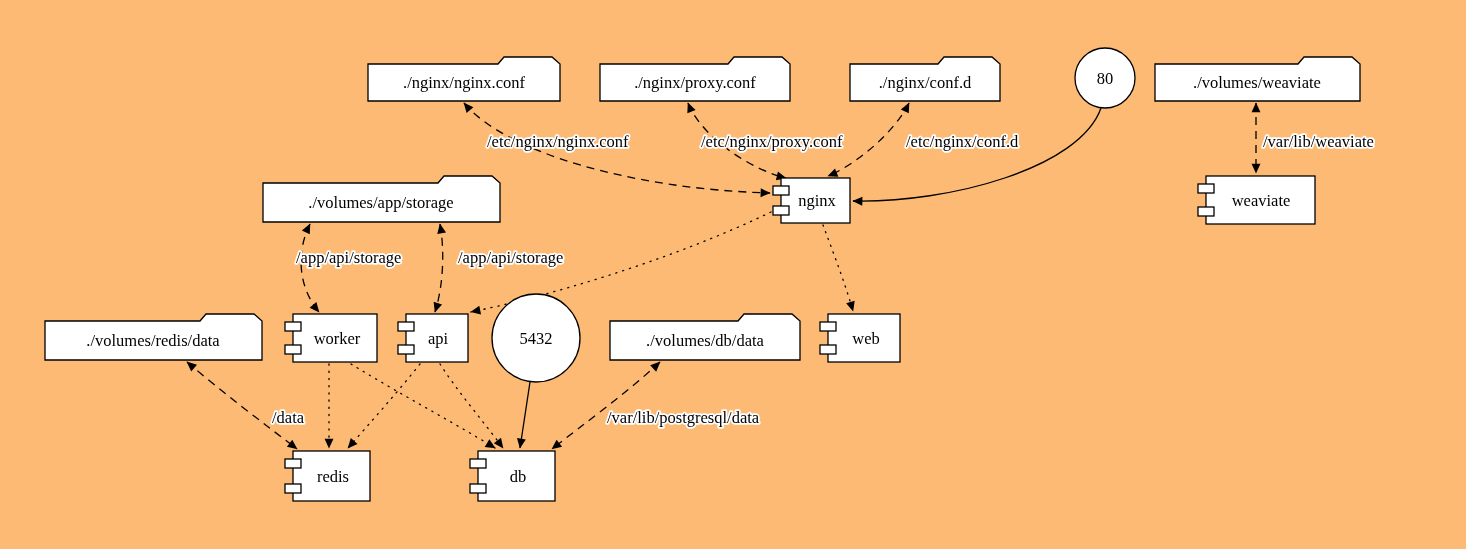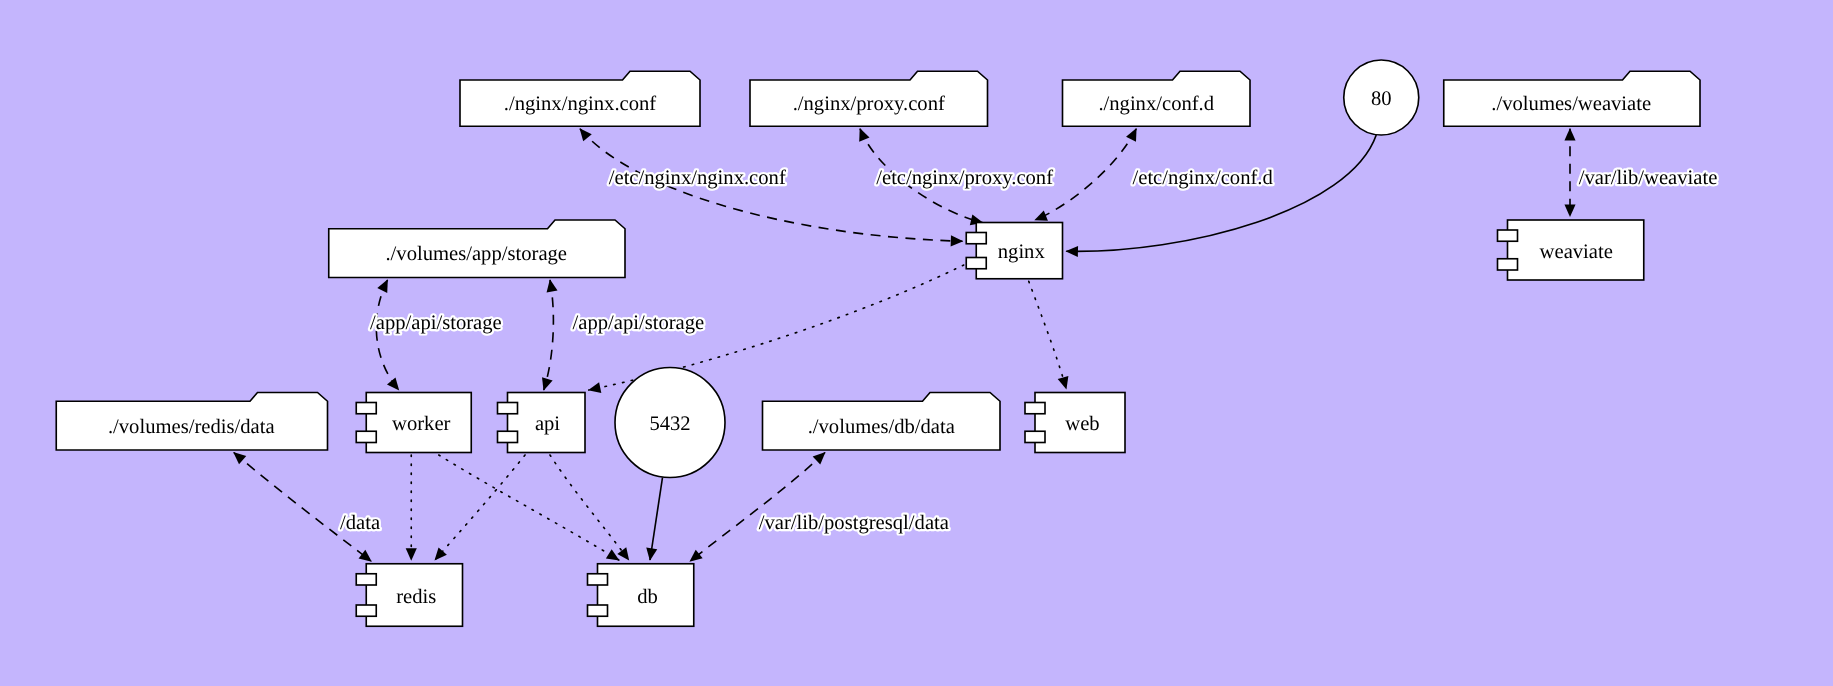--- a/index.html
+++ b/index.html
@@ -1,16 +1,16 @@
 <!DOCTYPE html>
 <html><head>
   <meta charset="utf-8">
   <style>
     html, body { margin: 0; padding: 0; background: #ffffff; }
-    .canvas { width: 1466px; height: 549px; position: relative; background: #c4b5fd; overflow: hidden; }
+    .canvas { width: 1466px; height: 549px; position: relative; background: #fdba74; overflow: hidden; }
     svg { display: block; }
     .shape   { fill: #ffffff; stroke: #000000; stroke-width: 1.3px; }
     .e-dash  { fill: none; stroke: #000000; stroke-width: 1.3px; stroke-dasharray: 8 6; }
     .e-dot   { fill: none; stroke: #000000; stroke-width: 1.3px; stroke-dasharray: 1.2 6; stroke-linecap: round; }
     .e-solid { fill: none; stroke: #000000; stroke-width: 1.3px; }
     text { font-family: "Liberation Serif", "DejaVu Serif", serif; font-size: 16.5px; fill: #000000; }
     .nlabel { text-anchor: middle; }
     .elabel { text-anchor: start; paint-order: stroke; stroke: #ffffff; stroke-width: 3.5px; stroke-linejoin: round; }
   </style>
 </head>

